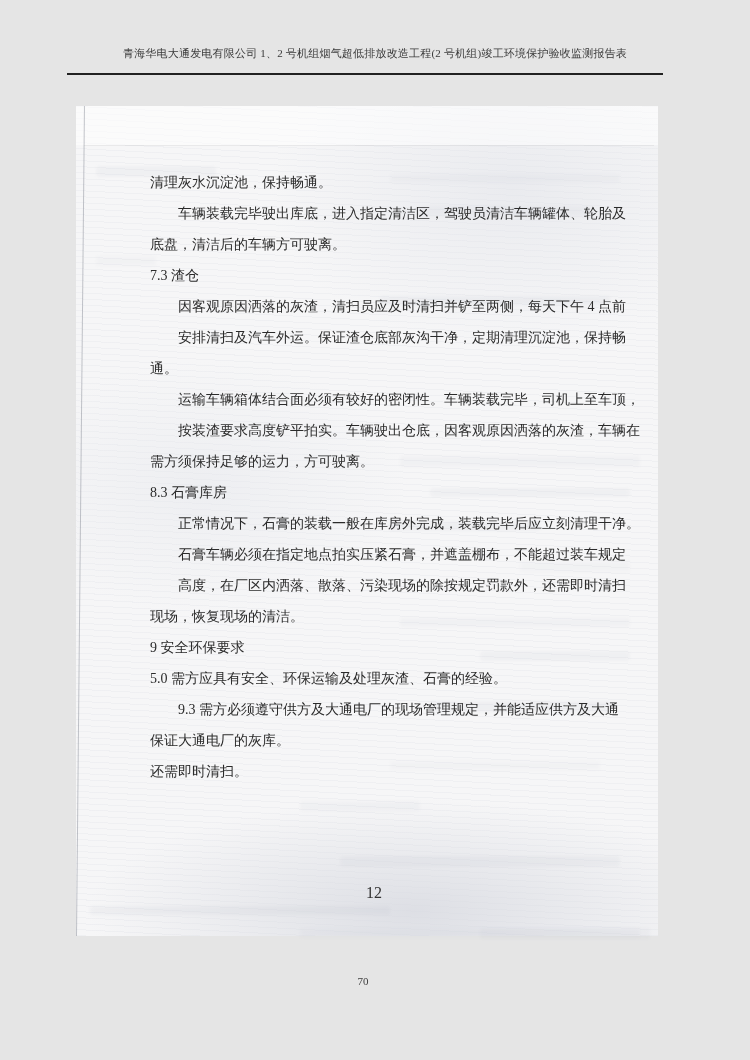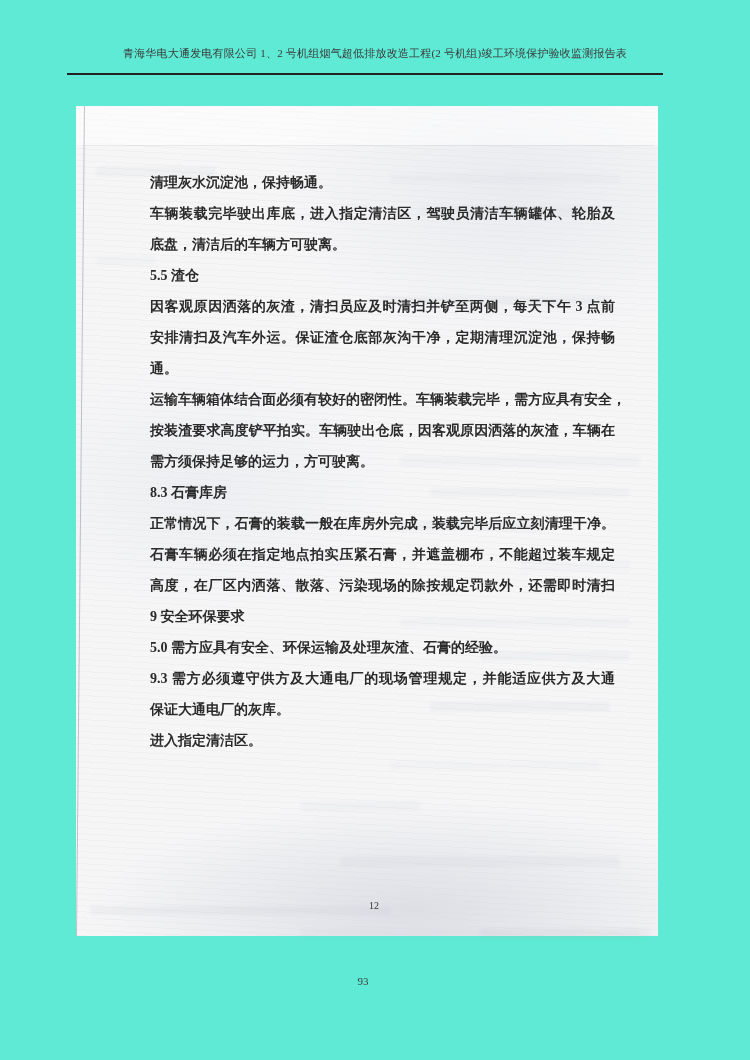--- a/index.html
+++ b/index.html
@@ -1,17 +1,17 @@
 <!DOCTYPE html>
 <html><head>
 <meta charset="utf-8">
 <style>
   html,body { margin:0; padding:0; background:#ffffff; }
   .page {
-    position:relative; width:750px; height:1060px; background:#5eead4;
+    position:relative; width:750px; height:1060px; background:#e5e5e5;
     overflow:hidden;
     font-family:"Liberation Serif","DejaVu Serif",serif;
     color:#2b2b2b;
   }
   
   .header-title {
     position:absolute; top:46px; left:0; width:750px;
     text-align:center; font-size:11px; letter-spacing:0.2px; color:#3a3a3a;
     white-space:nowrap;
   }
@@ -45,26 +45,26 @@
   .bleed-bar {
     position:absolute; background:#a8adbb; filter:blur(1.5px);
     border-radius:3px;
   }
   
   .textblock {
     position:absolute; left:74px; top:61px; width:465px;
   }
   .line {
     height:31px; line-height:31px; font-size:14px; color:#2b2b2b;
-    white-space:nowrap; letter-spacing:0;font-weight:bold;
+    white-space:nowrap; letter-spacing:0;
   }
-  .line.fill { text-align:justify; text-align-last:justify; }
+  .line.fill { text-align:justify; text-align-last:justify;margin-left:28px; }
   .innernum {
     position:absolute; left:298px; top:778px; transform:translateX(-50%);
-    font-size:10px; color:#333333;margin-top:16px;
+    font-size:16px; color:#333333;
   }
   
   .footnum {
     position:absolute; left:363px; top:975px; transform:translateX(-50%);
     font-size:11px; color:#3d3d3d;
   }
 </style>
 </head>
 <body>
 
@@ -95,36 +95,37 @@
         <div class="bleed-bar" style="left: 264px; top: 750px; width: 280px; height: 11px; opacity: 0.074;"></div>
         <div class="bleed-bar" style="left: 14px; top: 800px; width: 300px; height: 9px; opacity: 0.086;"></div>
         <div class="bleed-bar" style="left: 224px; top: 822px; width: 340px; height: 10px; opacity: 0.05;"></div>
         <div class="bleed-bar" style="left: 404px; top: 822px; width: 170px; height: 11px; opacity: 0.062;"></div>
       </div>
 
     <div class="textblock">
         <div class="line">清理灰水沉淀池，保持畅通。</div>
         <div class="line fill">车辆装载完毕驶出库底，进入指定清洁区，驾驶员清洁车辆罐体、轮胎及</div>
         <div class="line">底盘，清洁后的车辆方可驶离。</div>
-        <div class="line">5.5 渣仓</div>
-        <div class="line fill">因客观原因洒落的灰渣，清扫员应及时清扫并铲至两侧，每天下午 3 点前</div>
+        <div class="line">7.3 渣仓</div>
+        <div class="line fill">因客观原因洒落的灰渣，清扫员应及时清扫并铲至两侧，每天下午 4 点前</div>
         <div class="line fill">安排清扫及汽车外运。保证渣仓底部灰沟干净，定期清理沉淀池，保持畅</div>
         <div class="line">通。</div>
-        <div class="line fill">运输车辆箱体结合面必须有较好的密闭性。车辆装载完毕，需方应具有安全，</div>
+        <div class="line fill">运输车辆箱体结合面必须有较好的密闭性。车辆装载完毕，司机上至车顶，</div>
         <div class="line fill">按装渣要求高度铲平拍实。车辆驶出仓底，因客观原因洒落的灰渣，车辆在</div>
         <div class="line">需方须保持足够的运力，方可驶离。</div>
         <div class="line">8.3 石膏库房</div>
         <div class="line fill">正常情况下，石膏的装载一般在库房外完成，装载完毕后应立刻清理干净。</div>
         <div class="line fill">石膏车辆必须在指定地点拍实压紧石膏，并遮盖棚布，不能超过装车规定</div>
         <div class="line fill">高度，在厂区内洒落、散落、污染现场的除按规定罚款外，还需即时清扫</div>
+        <div class="line">现场，恢复现场的清洁。</div>
         <div class="line">9 安全环保要求</div>
         <div class="line">5.0 需方应具有安全、环保运输及处理灰渣、石膏的经验。</div>
         <div class="line fill">9.3 需方必须遵守供方及大通电厂的现场管理规定，并能适应供方及大通</div>
         <div class="line">保证大通电厂的灰库。</div>
-        <div class="line">进入指定清洁区。</div>
+        <div class="line">还需即时清扫。</div>
       </div>
 
     <div class="innernum">12</div>
   </div>
 
-  <div class="footnum">93</div>
+  <div class="footnum">70</div>
 
 </div>
 
 </body></html>

